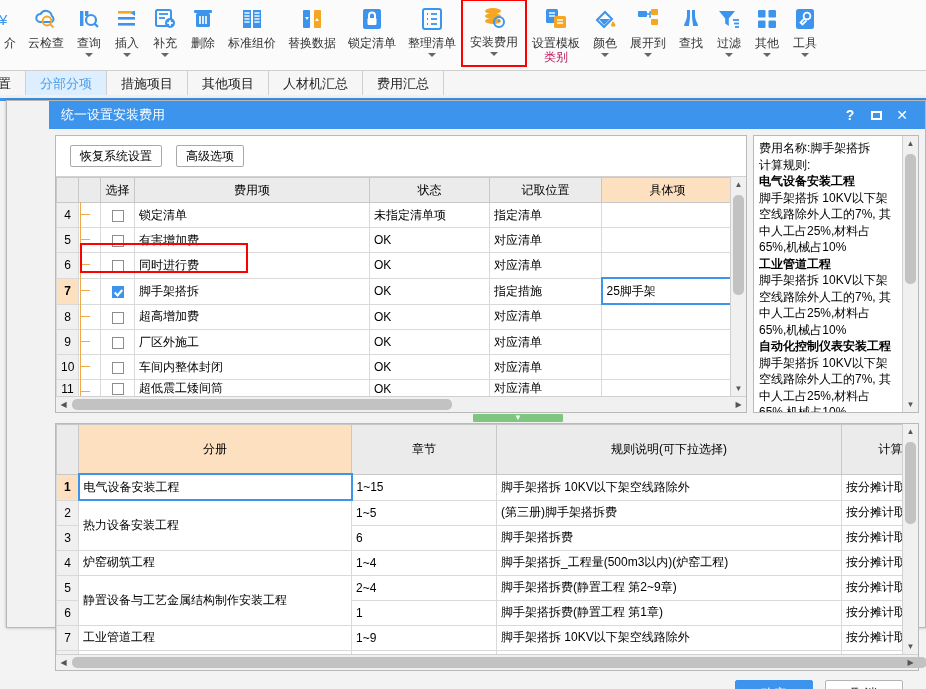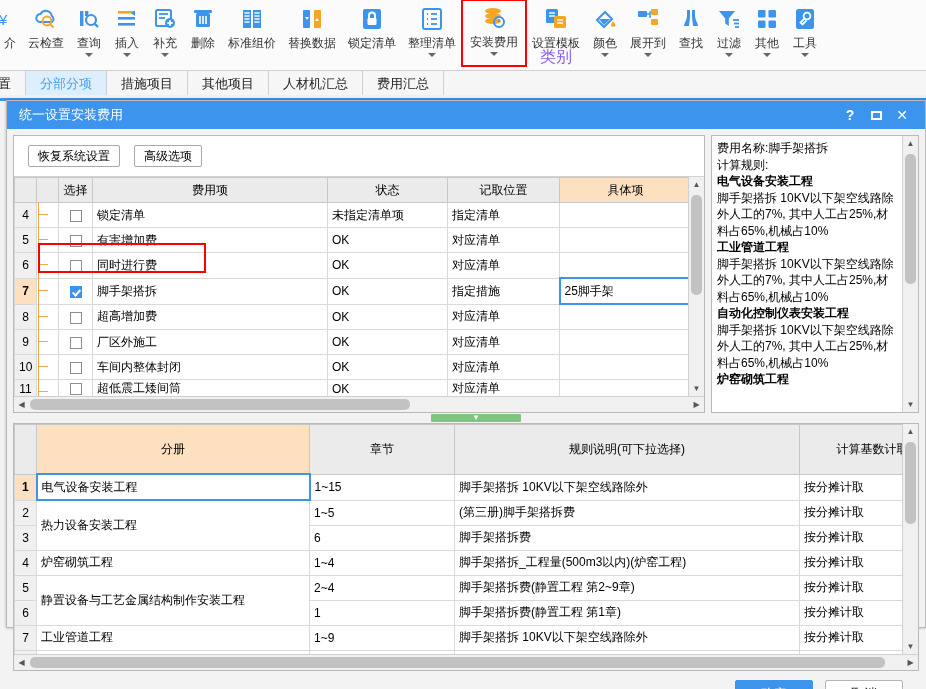--- a/index.html
+++ b/index.html
@@ -11,36 +11,36 @@
   }
   .app{position:relative;width:926px;height:689px;}
 
   
   .ribbon{position:absolute;left:0;top:0;width:926px;height:70px;background:#fbfbfb;border-bottom:1px solid #d7d7d7;}
   .rb-inner{display:flex;align-items:flex-start;height:70px;padding-left:0;}
   .rb-btn{position:relative;display:flex;flex-direction:column;align-items:center;justify-content:flex-start;
           padding:4px 6px 0 6px;min-width:34px;height:66px;box-sizing:border-box;}
   .rb-ico{height:30px;display:flex;align-items:center;justify-content:center;margin-bottom:2px;}
   .rb-lab{font-size:12px;color:#333;line-height:14px;text-align:center;white-space:nowrap;}
-  .rb-lab2{font-size:16px;color:#8b5cf6;line-height:14px;text-align:center;white-space:nowrap;}
+  .rb-lab2{font-size:12px;color:#be185d;line-height:14px;text-align:center;white-space:nowrap;}
   .rb-caret{width:0;height:0;border-left:4px solid transparent;border-right:4px solid transparent;
             border-top:4px solid #666;margin-top:3px;}
   .rb-highlight{outline:2px solid #f00;outline-offset:-1px;}
   .rb-cut{overflow:hidden;}
 
   
   .tabbar{position:absolute;left:0;top:70px;width:926px;height:28px;background:#f0f0f0;border-bottom:3px solid #3c94ec;}
   .tabs{display:flex;height:25px;align-items:flex-end;}
   .tab{height:25px;line-height:25px;padding:0 14px;font-size:13px;color:#222;background:#f6f6f6;
        border:1px solid #cfcfcf;border-bottom:none;margin-right:-1px;box-sizing:border-box;white-space:nowrap;}
   .tab.active{background:#ddeeff;color:#4a9fe8;}
 
   
   .dialog{position:absolute;left:6px;top:100px;width:920px;height:528px;background:#f2f2f2;
-          border:1px solid #b8b8b8;box-sizing:border-box;box-shadow:0 0 3px rgba(0,0,0,.25);}
+          border:1px solid #b8b8b8;box-sizing:border-box;box-shadow:0 0 3px rgba(0,0,0,.25);padding-left:42px;}
   .dlg-title{height:28px;background:#3c94ec;display:flex;align-items:center;padding:0 0 0 12px;}
   .dlg-title-text{color:#fff;font-size:13px;flex:1;}
   .dlg-btns{display:flex;align-items:center;padding-right:10px;}
   .dlg-btn{width:26px;height:28px;display:flex;align-items:center;justify-content:center;color:#fff;font-size:14px;}
   .sqr{width:11px;height:9px;border:2px solid #fff;box-sizing:border-box;}
 
   .dlg-body{padding:6px;height:561px;box-sizing:border-box;position:relative;}
 
   
   .upper{display:flex;height:278px;}

